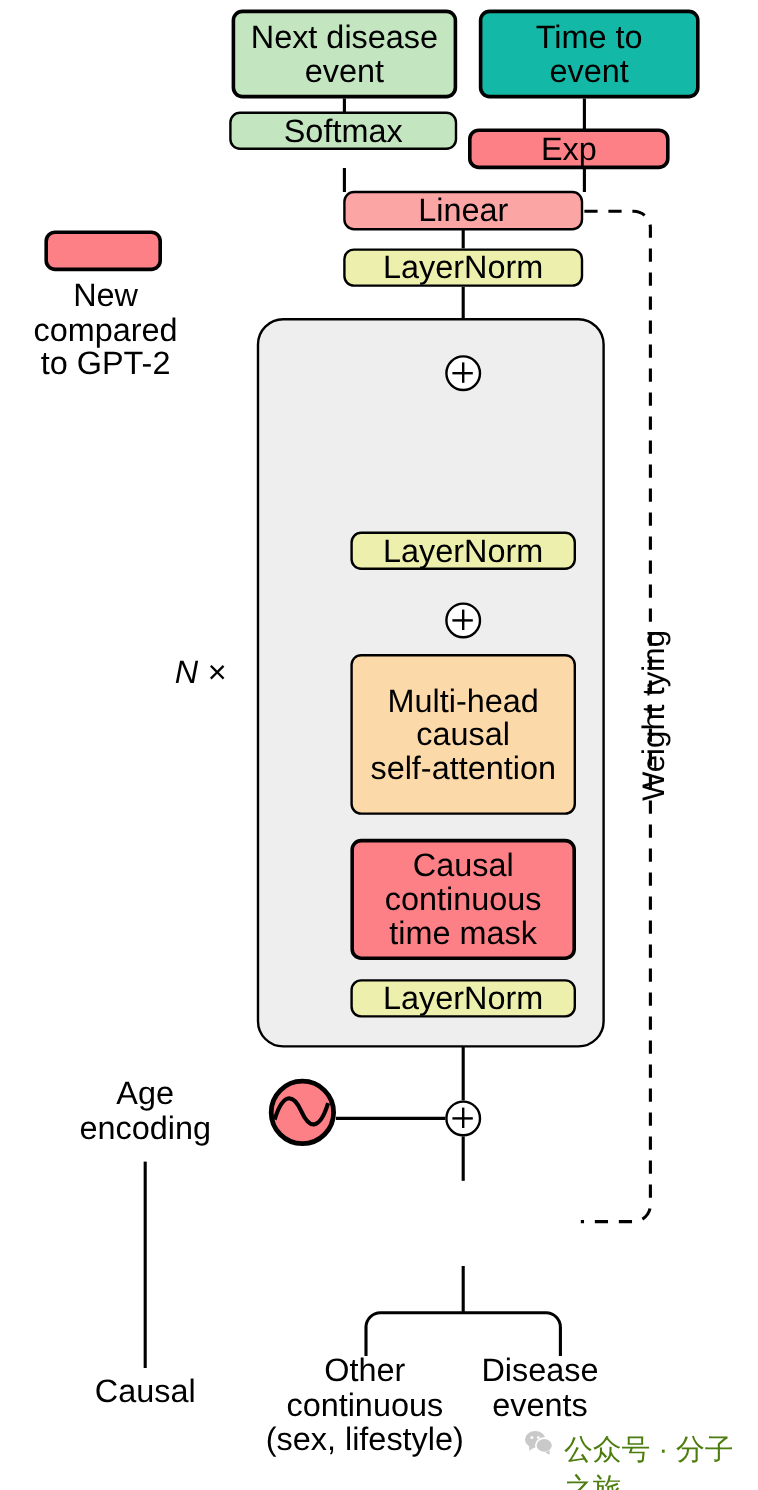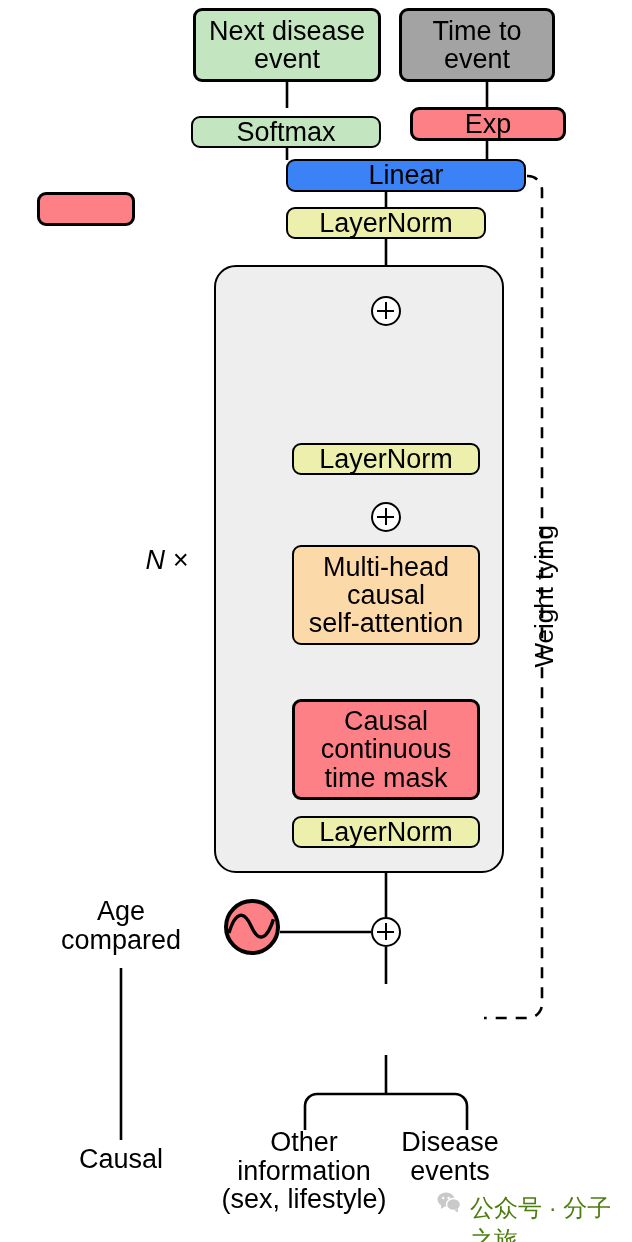--- a/index.html
+++ b/index.html
@@ -152,35 +152,35 @@
     <g stroke="#000" stroke-width="2.6" fill="none" stroke-dasharray="11 9">
       <path d="M487 176 H528 a14 14 0 0 1 14 14 V1004 a14 14 0 0 1 -14 14 H484"></path>
     </g>
   </svg>
 
   <div id="block-outer"></div>
 
   <div class="node" style="left:193px;top:8px;width:188px;height:74px;background:#C3E5C0;font-size:27px;">Next disease
 event</div>
 
-  <div class="node" style="left:399px;top:8px;width:156px;height:74px;background:#a3a3a3;font-size:27px;">Time to
+  <div class="node" style="left:399px;top:8px;width:184px;height:74px;background:#14b8a6;font-size:27px;">Time to
 event</div>
 
-  <div class="node thin" style="left:191px;top:116px;width:190px;height:32px;background:#C3E5C0;font-size:27px;">Softmax</div>
-
-  <div class="node" style="left:410px;top:107px;width:156px;height:34px;background:#FC8086;font-size:27px;">Exp</div>
-
-  <div class="node thin" style="left:286px;top:159px;width:240px;height:33px;background:#3b82f6;font-size:27px;">Linear</div>
+  <div class="node thin" style="left:191px;top:93px;width:190px;height:32px;background:#C3E5C0;font-size:27px;">Softmax</div>
+
+  <div class="node" style="left:390px;top:107px;width:168px;height:34px;background:#FC8086;font-size:27px;">Exp</div>
+
+  <div class="node thin" style="left:286px;top:159px;width:200px;height:33px;background:#fca5a5;font-size:27px;">Linear</div>
 
   <div class="node thin" style="left:286px;top:207px;width:200px;height:32px;background:#EDEFAC;font-size:27px;">LayerNorm</div>
 
 
   <div class="node thin" style="left:292px;top:443px;width:188px;height:32px;background:#EDEFAC;font-size:27px;">LayerNorm</div>
 
-  <div class="node thin" style="left:292px;top:545px;width:188px;height:100px;background:#FCD9A8;font-size:27px;">Multi-head
+  <div class="node thin" style="left:292px;top:545px;width:188px;height:134px;background:#FCD9A8;font-size:27px;">Multi-head
 causal
 self-attention</div>
 
   <div class="node" style="left:292px;top:699px;width:188px;height:101px;background:#FC8086;font-size:27px;">Causal
 continuous
 time mask</div>
 
   <div class="node thin" style="left:292px;top:816px;width:188px;height:32px;background:#EDEFAC;font-size:27px;">LayerNorm</div>
 
 
@@ -188,34 +188,37 @@
   <div class="plus" style="left:371px;top:502px;"></div>
   <div class="plus" style="left:371px;top:917px;"></div>
 
   <div id="age-circle">
     <svg viewBox="0 0 56 56" width="48" height="48" style="position:absolute;left:0;top:0;">
       <path d="M2 36 C 10 10, 20 10, 28 28 C 36 46, 46 46, 54 20" stroke="#000" stroke-width="4" fill="none" transform="translate(-1,-1)"></path>
     </svg>
   </div>
 
   <div class="node" style="left:37px;top:192px;width:98px;height:34px;background:#FC8086;"></div>
+  <div class="label" style="left:0px;top:232px;width:176px;font-size:27px;">New
+compared
+to GPT-2</div>
 
   <div class="label" style="left:136px;top:517px;width:62px;font-size:27px;font-style:italic;">
     <span>N ×</span>
   </div>
 
   <div id="weight-tying-label">Weight tying</div>
 
   <div class="label" style="left:35px;top:897px;width:172px;font-size:27px;">Age
-compared</div>
+encoding</div>
 
   <div class="label" style="left:51px;top:1145px;width:140px;font-size:27px;">Causal</div>
 
   <div class="label" style="left:198px;top:1128px;width:212px;font-size:27px;">Other
-information
+continuous
 (sex, lifestyle)</div>
 
   <div class="label" style="left:378px;top:1128px;width:144px;font-size:27px;">Disease
 events</div>
 
   <div id="watermark">
     <span style="display:inline-block;line-height:0;">
       <svg width="24" height="20" viewBox="0 0 24 20">
         <ellipse cx="9" cy="7.5" rx="8.5" ry="7" fill="#C9C9C9"></ellipse>
         <polygon points="4,12 4,17 8.5,14" fill="#C9C9C9"></polygon>

